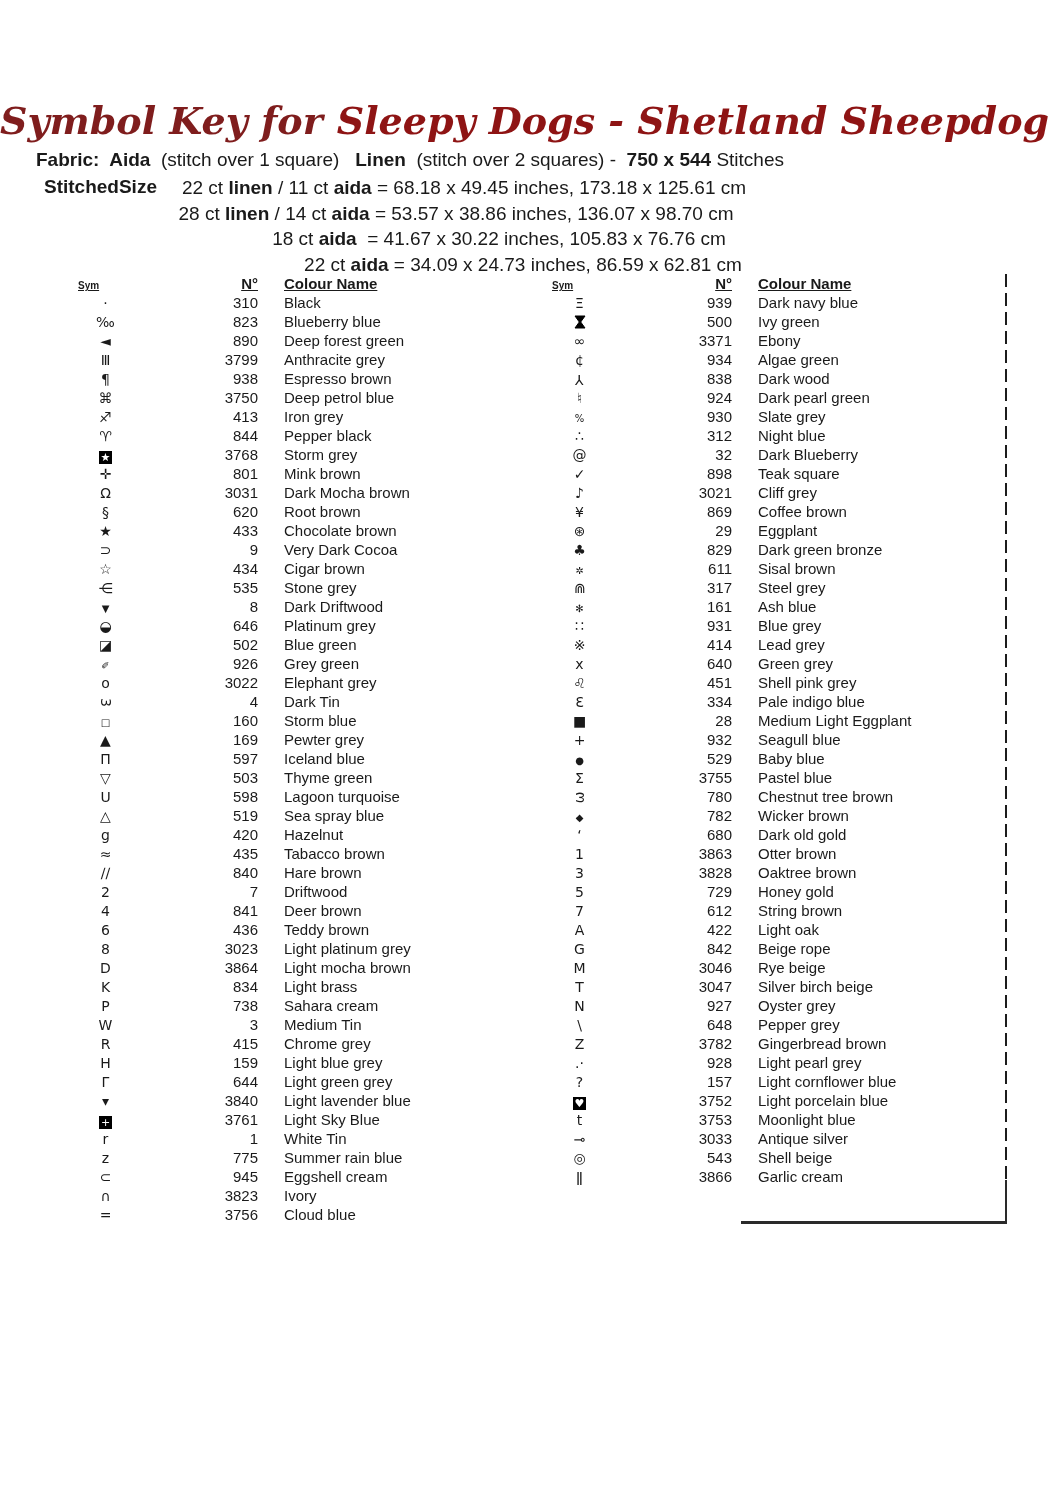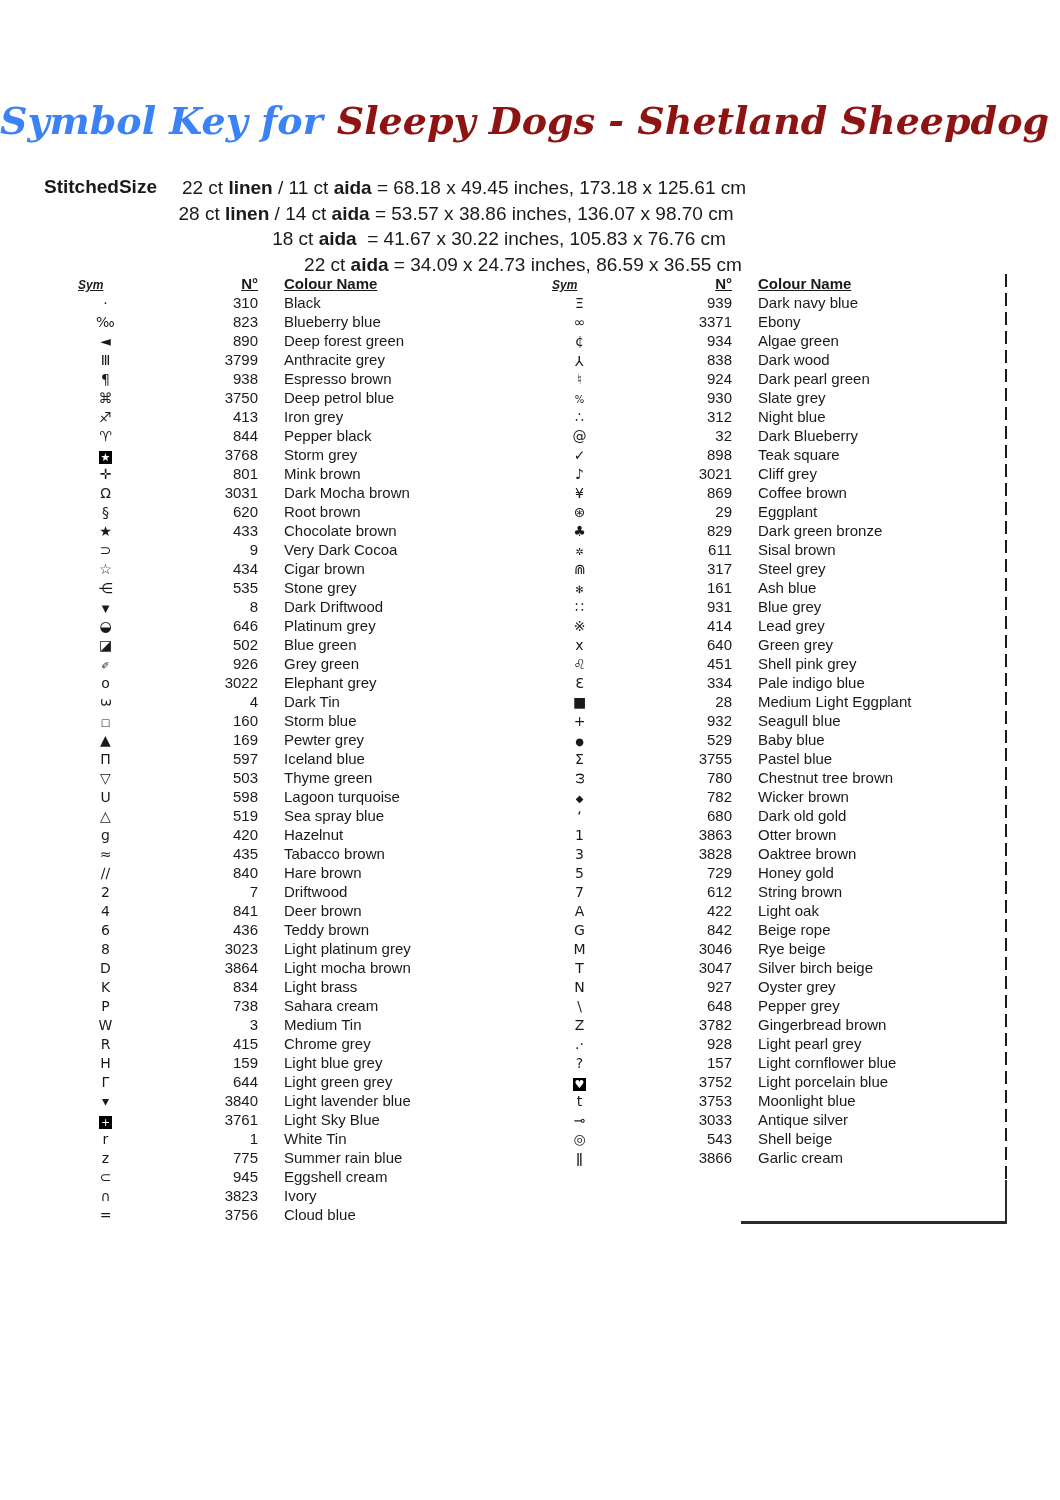--- a/index.html
+++ b/index.html
@@ -2,21 +2,21 @@
 <html><head>
 <meta charset="utf-8">
 <style>
   html,body{margin:0;padding:0;background:#e8e8e8;}
   .page{position:relative;width:1060px;height:1500px;background:#ffffff;margin:0 auto;
         font-family:"Liberation Sans",sans-serif;color:#1a1a1a;overflow:hidden;}
 
   
   .title{position:absolute;top:98px;left:0;width:1060px;white-space:nowrap;text-align:center;
          font-family:"DejaVu Serif",serif;font-style:italic;font-weight:bold;font-size:38px;line-height:46px;}
-  .title .t-black{color:#3b82f6;margin-right:14px;}
+  .title .t-black{color:#7f1d1d;margin-right:14px;}
   .title .t-red{color:#8e1414;}
 
   
   .fabric{position:absolute;top:149px;left:36px;font-size:19px;white-space:pre-wrap;}
   .fabric .b{font-weight:bold;}
   .stitched{position:absolute;top:176px;left:44px;font-size:19px;font-weight:bold;}
   .size-lines{position:absolute;top:175px;left:0;width:988px;text-align:center;font-size:19px;line-height:25.5px;}
   .size-line{white-space:pre-wrap;}
   .size-line .b{font-weight:bold;}
   .sl-0{transform:translateX(-30px);}
@@ -26,21 +26,21 @@
 
   
   .tbl{position:absolute;top:274px;font-size:15px;line-height:19px;}
   .tbl-left{left:78px;width:430px;}
   .tbl-right{left:552px;width:430px;}
   .row,.hrow{display:flex;height:19px;align-items:baseline;}
   .c-sym{width:55px;text-align:center;font-family:"DejaVu Sans","Liberation Sans",sans-serif;font-size:14px;}
   .c-no{width:125px;text-align:right;}
   .c-name{margin-left:26px;flex:1;text-align:left;white-space:nowrap;}
   .hrow{font-weight:bold;}
-  .hrow .c-sym{text-align:left;font-family:"Liberation Sans",sans-serif;font-size:12px;font-style:italic;}
+  .hrow .c-sym{text-align:left;font-family:"Liberation Sans",sans-serif;font-size:10px;}
   .hrow span{text-decoration:underline;}
 
   
   .boxed{display:inline-block;background:#000;color:#fff;width:13px;height:13px;line-height:14px;
          font-size:11px;text-align:center;vertical-align:-1px;}
   .rot-cw{display:inline-block;transform:rotate(90deg);}
   .rot-ccw{display:inline-block;transform:rotate(-90deg);}
   .rot-180{display:inline-block;transform:rotate(180deg);}
   .s{font-size:10px;}
   .hg svg{vertical-align:-2px;}
@@ -53,28 +53,29 @@
 </style>
 </head>
 <body>
 
 <div class="page">
 
   <div class="title">
     <span class="t-black">Symbol Key for</span><span class="t-red">Sleepy Dogs - Shetland Sheepdog (xl)</span>
   </div>
 
+  <div class="fabric"><span class="b">Fabric:  </span><span class="b">Aida</span><span>  (stitch over 1 square)   </span><span class="b">Linen</span><span>  (stitch over 2 squares) -  </span><span class="b">750 x 544</span><span> Stitches</span></div>
 
   <div class="stitched">StitchedSize</div>
 
   <div class="size-lines">
     <div class="size-line sl-0"><span>22 ct </span><span class="b">linen</span><span> / 11 ct </span><span class="b">aida</span><span> = 68.18 x 49.45 inches, 173.18 x 125.61 cm</span></div>
     <div class="size-line sl-1"><span>28 ct </span><span class="b">linen</span><span> / 14 ct </span><span class="b">aida</span><span> = 53.57 x 38.86 inches, 136.07 x 98.70 cm</span></div>
     <div class="size-line sl-2"><span>18 ct </span><span class="b">aida</span><span>  = 41.67 x 30.22 inches, 105.83 x 76.76 cm</span></div>
-    <div class="size-line sl-3"><span>22 ct </span><span class="b">aida</span><span> = 34.09 x 24.73 inches, 86.59 x 36.55 cm</span></div>
+    <div class="size-line sl-3"><span>22 ct </span><span class="b">aida</span><span> = 34.09 x 24.73 inches, 86.59 x 62.81 cm</span></div>
   </div>
 
   <div class="tbl tbl-left">
     <div class="hrow">
       <span class="c-sym">Sym</span>
       <span class="c-no">N°</span>
       <span class="c-name">Colour Name</span>
     </div>
     <div class="rows">
   <div class="row">
@@ -379,20 +380,27 @@
       <span class="c-no">N°</span>
       <span class="c-name">Colour Name</span>
     </div>
     <div class="rows">
   <div class="row">
     <span class="c-sym">Ξ</span>
     <span class="c-no">939</span>
     <span class="c-name">Dark navy blue</span>
   </div>
 
+  <div class="row">
+    <span class="c-sym"><span class="hg"><svg width="12" height="14" viewBox="0 0 12 14">
+                <path d="M1 1 H11 L6.7 7 L11 13 H1 L5.3 7 Z" fill="#000" stroke="#000" stroke-linejoin="round"></path>
+              </svg></span></span>
+    <span class="c-no">500</span>
+    <span class="c-name">Ivy green</span>
+  </div>
 
   <div class="row">
     <span class="c-sym">∞</span>
     <span class="c-no">3371</span>
     <span class="c-name">Ebony</span>
   </div>
 
   <div class="row">
     <span class="c-sym">¢</span>
     <span class="c-no">934</span>

